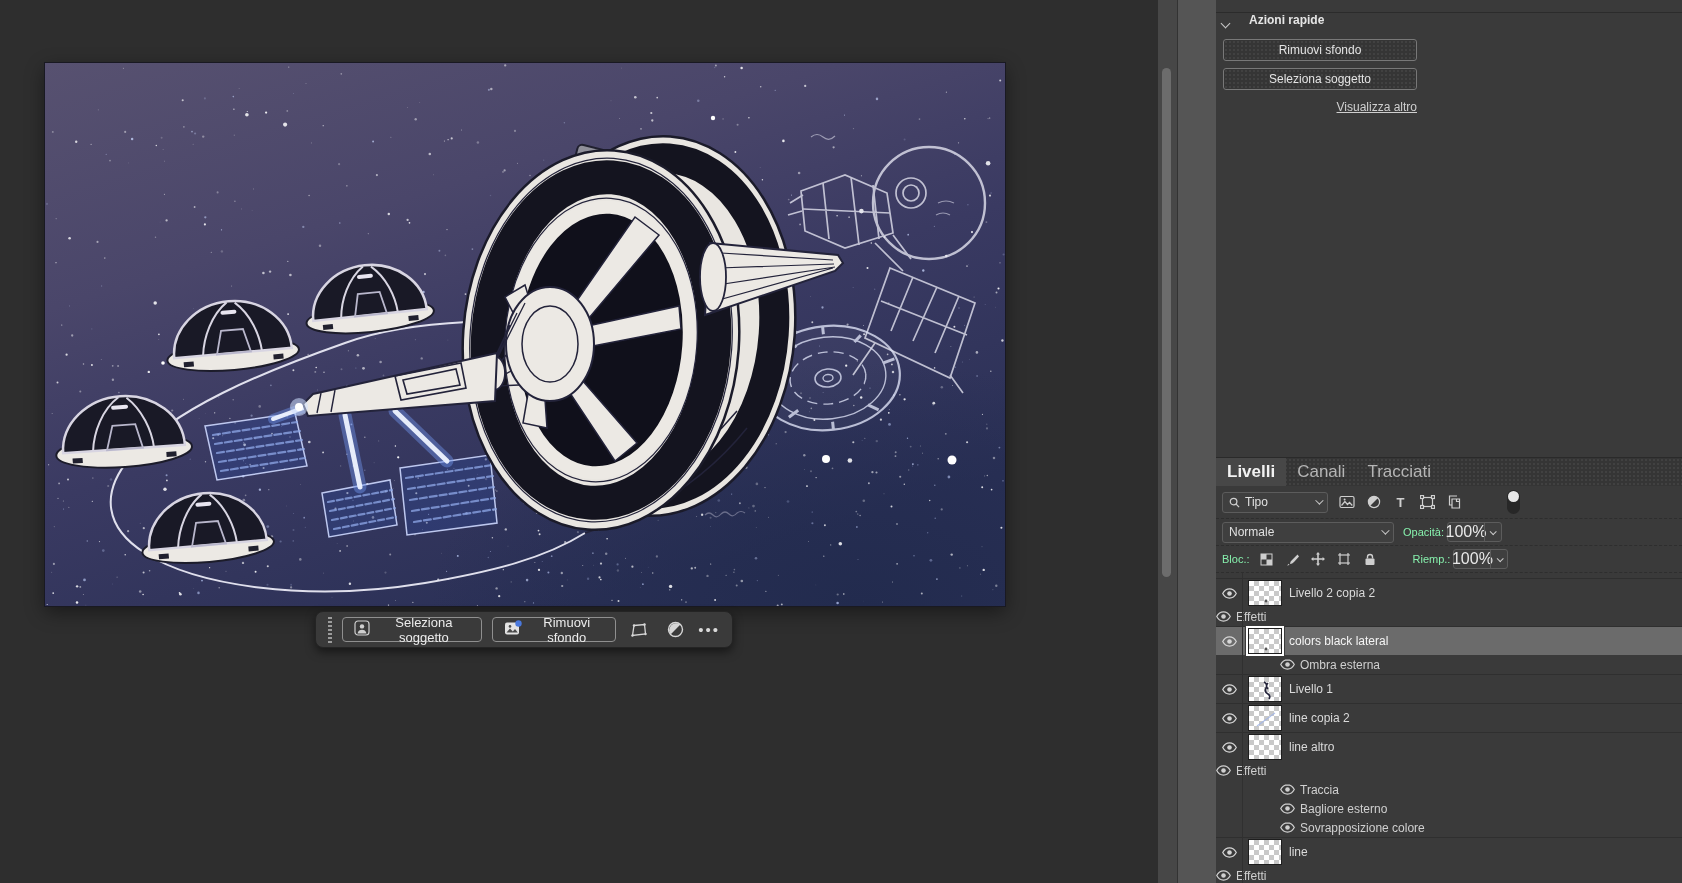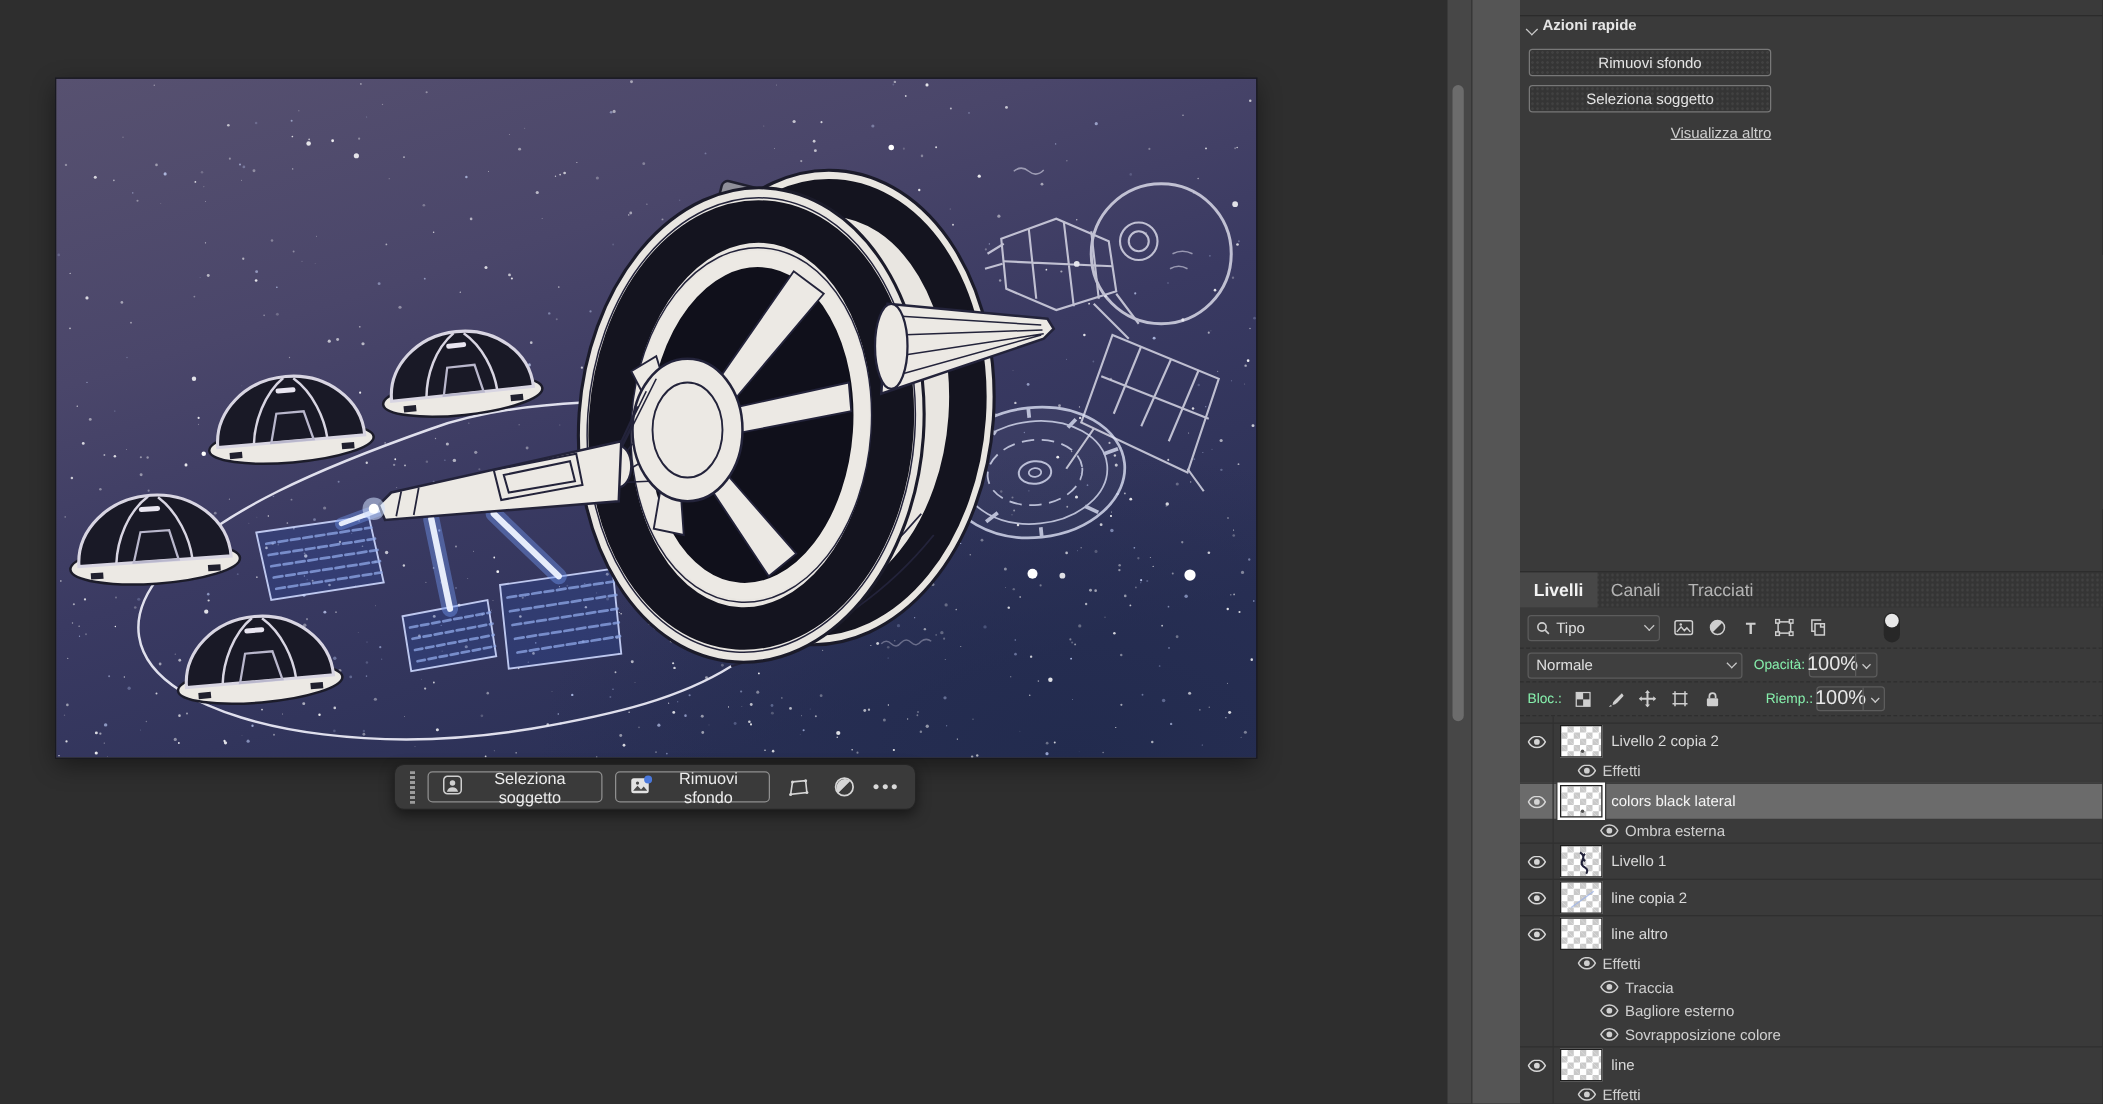--- a/index.html
+++ b/index.html
@@ -31,34 +31,34 @@
 
   
   #doc-scrollbar{left:1158px;top:0;width:19px;height:883px;background:#474747;border-right:1px solid #333}
   #doc-scroll-thumb{left:4px;top:68px;width:9px;height:509px;border-radius:5px;background:#6c6c6c}
   #dock-strip{left:1178px;top:0;width:38px;height:883px;background:#555;border-right:1px solid #2f2f2f}
 
   
   #right-panel{left:1216px;top:0;width:466px;height:883px;background:#3a3a3a}
   .hr{position:absolute;left:0;right:0;height:1px;background:#2b2b2b}
 
-  #qa-header{left:6px;top:13px;display:flex;align-items:flex-end;gap:5px;color:#e6e6e6;font-size:12px;font-weight:bold}
+  #qa-header{left:6px;top:13px;display:flex;align-items:flex-end;gap:20px;color:#e6e6e6;font-size:12px;font-weight:bold}
   .chev{display:inline-block;width:6px;height:6px;border-right:1.5px solid #c9c9c9;border-bottom:1.5px solid #c9c9c9;transform:rotate(45deg)}
   .dotted{background-color:#353535;background-image:radial-gradient(#414141 1px,transparent 1.2px);background-size:4px 4px}
   .qa-btn{
     position:absolute;left:7px;width:194px;height:22px;border:1px solid #787878;border-radius:3px;
     color:#e4e4e4;font-size:12px;display:flex;align-items:center;justify-content:center;box-sizing:border-box;
   }
   #qa-link-wrap{left:7px;top:97px;width:194px;text-align:right}
   #qa-link{color:#cfcfcf;font-size:12px;text-decoration:underline}
 
   
   #layers-panel{left:0;top:457px;width:466px;height:426px;border-top:1px solid #2a2a2a}
   #tab-bar{height:28px;display:flex;align-items:stretch}
-  .tab{padding:0 11px;line-height:28px;font-size:14px;color:#b5b5b5}
+  .tab{padding:0 11px;line-height:28px;font-size:17px;color:#b5b5b5}
   .tab.active{background:#474747;color:#f2f2f2;font-weight:bold}
   .prow{display:flex;align-items:center;padding:0 6px;border-bottom:1px dashed #2e2e2e;box-sizing:border-box}
   #filter-row{height:33px;gap:10px}
   #blend-row{height:27px}
   #lock-row{height:27px}
   .sel{
     height:21px;border:1px solid #5c5c5c;border-radius:3px;background:#3f3f3f;display:flex;align-items:center;
     color:#e0e0e0;font-size:12px;padding:0 6px;box-sizing:border-box;gap:5px;
   }
   .sel .chev{margin-left:auto;width:5px;height:5px;transform:rotate(45deg) translateY(-2px)}
@@ -90,21 +90,21 @@
     background-size:10px 10px;background-position:0 0,5px 5px}
   .lrow.selected .thumb{box-shadow:0 0 0 2px #fff,0 0 0 3px #3a3a3a}
   .thumb svg{position:absolute;inset:0}
   .thumb .m{display:none}
   .thumb.mark-dot .m-dot{display:block}
   .thumb.mark-sketch .m-sketch{display:block}
   .thumb.mark-slash .m-slash{display:block}
   .lname{margin-left:7px;font-size:12px;color:#dadada;white-space:nowrap}
   .lrow.selected .lname{color:#f5f5f5}
   .fx-eye{width:15px;display:flex;align-items:center;color:#cfcfcf;flex:none}
-  .lrow.fx-h{padding-left:46px}
+  .lrow.fx-h{}
   .lrow.fx{padding-left:64px}
   .fxname{margin-left:5px;font-size:12px;color:#d0d0d0}
 </style>
 </head>
 <body>
 
 <div class="abs" id="artwork-box">
 <svg width="960" height="543" viewBox="0 0 960 543">
   <defs>
     <linearGradient id="sky" x1="0" y1="0" x2="0.55" y2="1">

